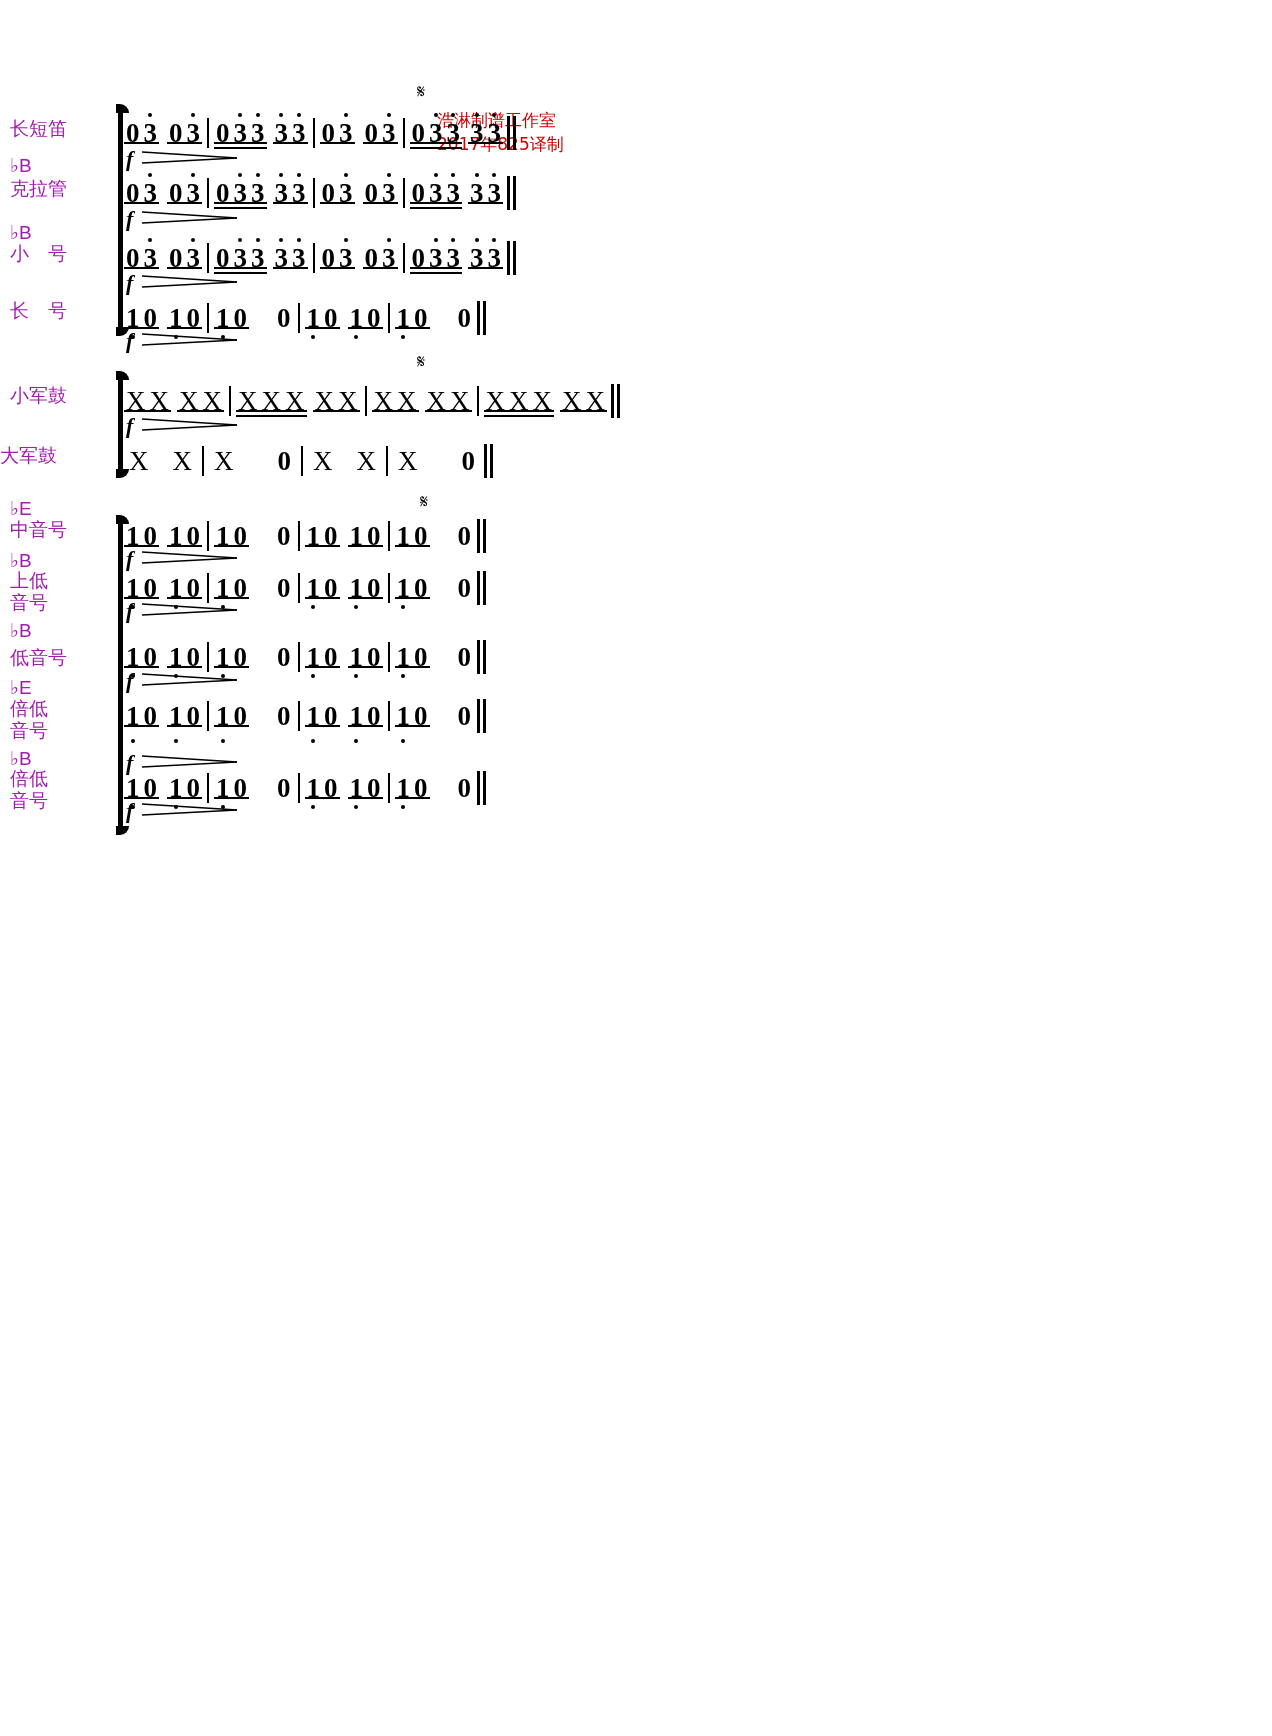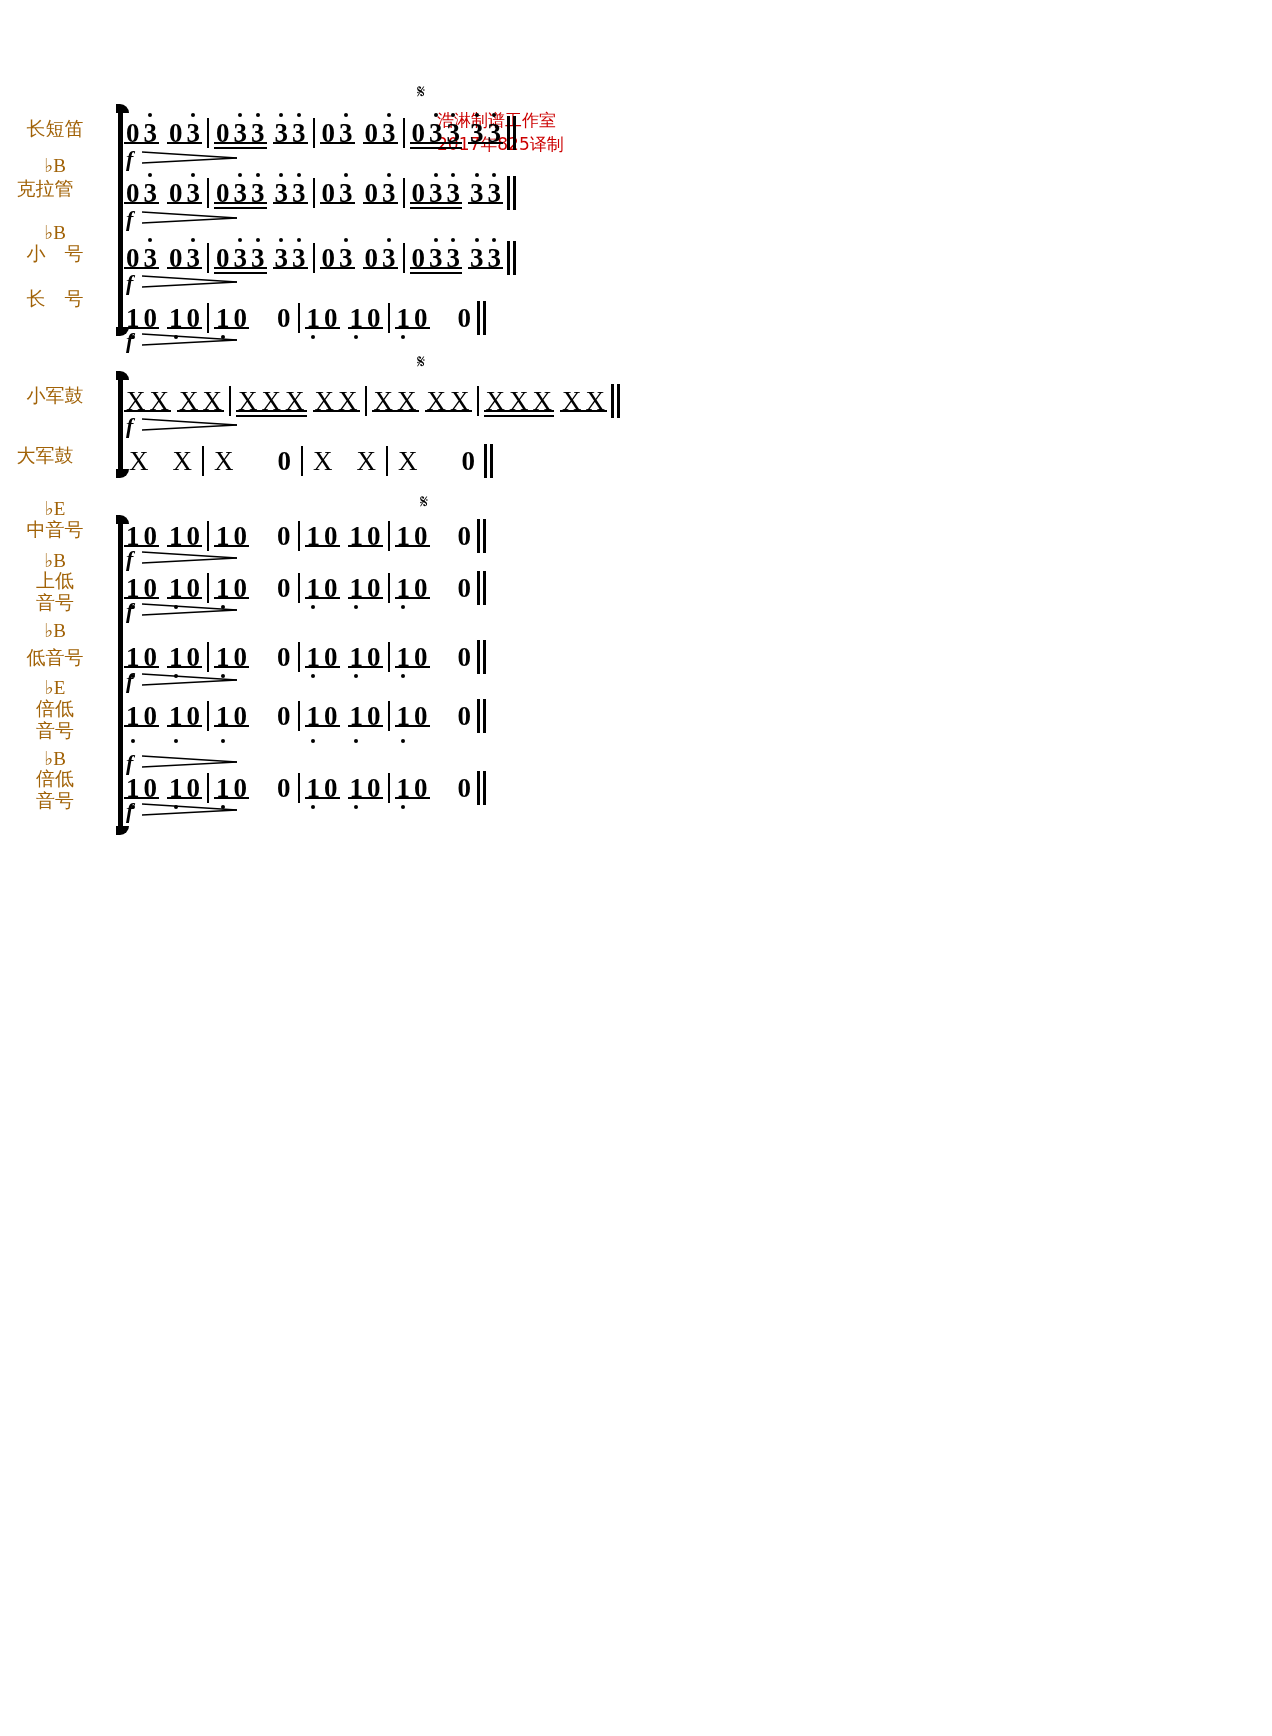--- a/index.html
+++ b/index.html
@@ -50,25 +50,25 @@
     width: 13px;
     height: 9px;
     background: #000;
   }
   .bracket .cap-top { top: -1px; border-top-right-radius: 9px; }
   .bracket .cap-bot { bottom: -1px; border-bottom-right-radius: 9px; }
 
   
   .label {
     position: absolute;
-    text-align: center;
-    font-family: Liberation Serif, serif;
+    text-align: left;
+    font-family: Liberation Sans, sans-serif;
     font-size: 19px;
     line-height: 21px;
-    color: #a16207;
+    color: #a21caf;
     white-space: nowrap;
   }
 
   
   .staff {
     position: absolute;
     height: 46px;
     display: flex;
     align-items: center;
   }
@@ -287,21 +287,21 @@
   </div>
   <div class="dyn" style="left:126px; top:148px;">f</div>
   <div class="hairpin" style="left:142px; top:150px;">
     <svg width="100" height="14">
         <polyline points="0,2 95,8" stroke="#000" stroke-width="1.4" fill="none"></polyline>
         <polyline points="0,13 95,8" stroke="#000" stroke-width="1.4" fill="none"></polyline>
       </svg>
   </div>
 
   <div class="label" style="left:10px; top:155px; width:90px;">♭B</div>
-  <div class="label" style="left:0; top:178px; width:90px;">克拉管</div>
+  <div class="label" style="left:10px; top:178px; width:90px;">克拉管</div>
   <div class="staff" style="left:124px; top:170px;">
     <div class="measure">
       <span class="beamgrp beam1">
         <span class="note">0</span>
         <span class="note dot-up">3</span>
       </span>
       <span style="width:8px"></span>
       <span class="beamgrp beam1">
         <span class="note">0</span>
         <span class="note dot-up">3</span>
@@ -416,21 +416,21 @@
       </div>
   </div>
   <div class="dyn" style="left:126px; top:272px;">f</div>
   <div class="hairpin" style="left:142px; top:274px;">
     <svg width="100" height="14">
         <polyline points="0,2 95,8" stroke="#000" stroke-width="1.4" fill="none"></polyline>
         <polyline points="0,13 95,8" stroke="#000" stroke-width="1.4" fill="none"></polyline>
       </svg>
   </div>
 
-  <div class="label" style="left:10px; top:288px; width:90px;">长　号</div>
+  <div class="label" style="left:10px; top:300px; width:90px;">长　号</div>
   <div class="staff" style="left:124px; top:295px;">
     <div class="measure">
       <span class="beamgrp beam1">
         <span class="note dot-dn">1</span>
         <span class="note">0</span>
       </span>
       <span style="width:8px"></span>
       <span class="beamgrp beam1">
         <span class="note dot-dn">1</span>
         <span class="note">0</span>

